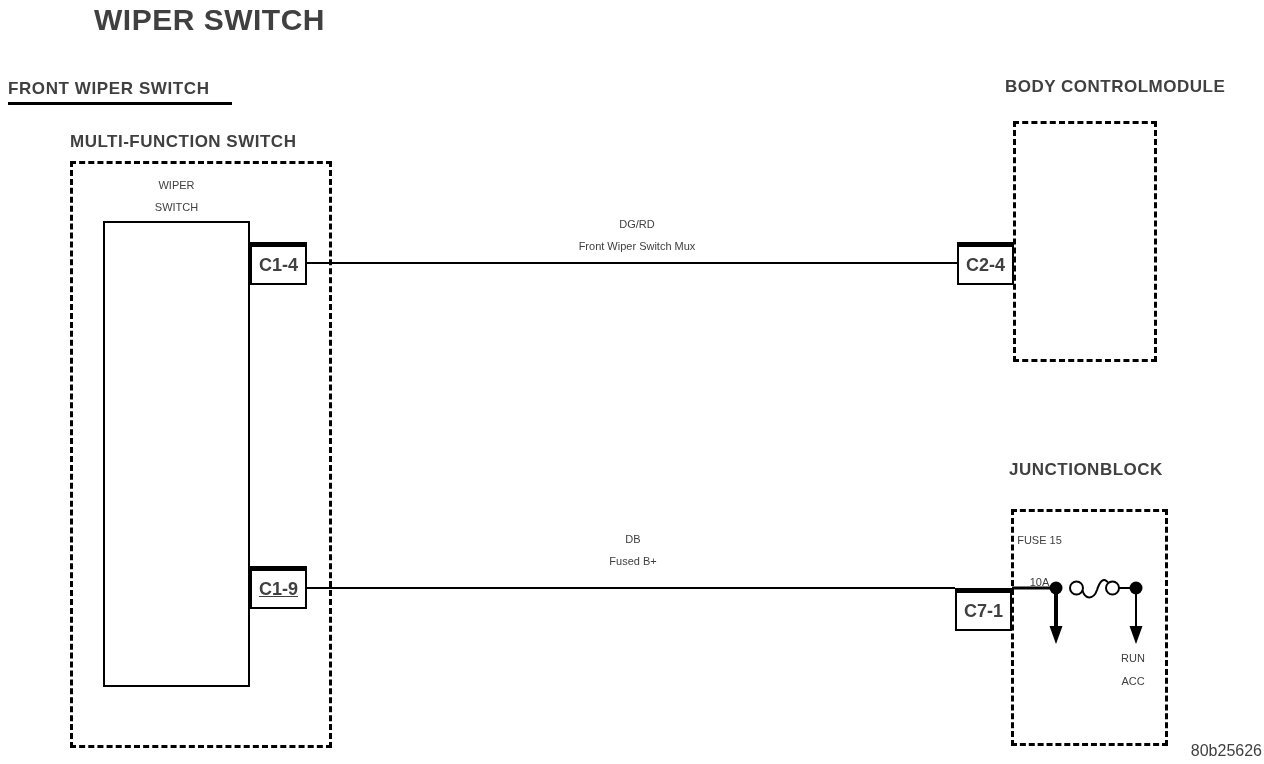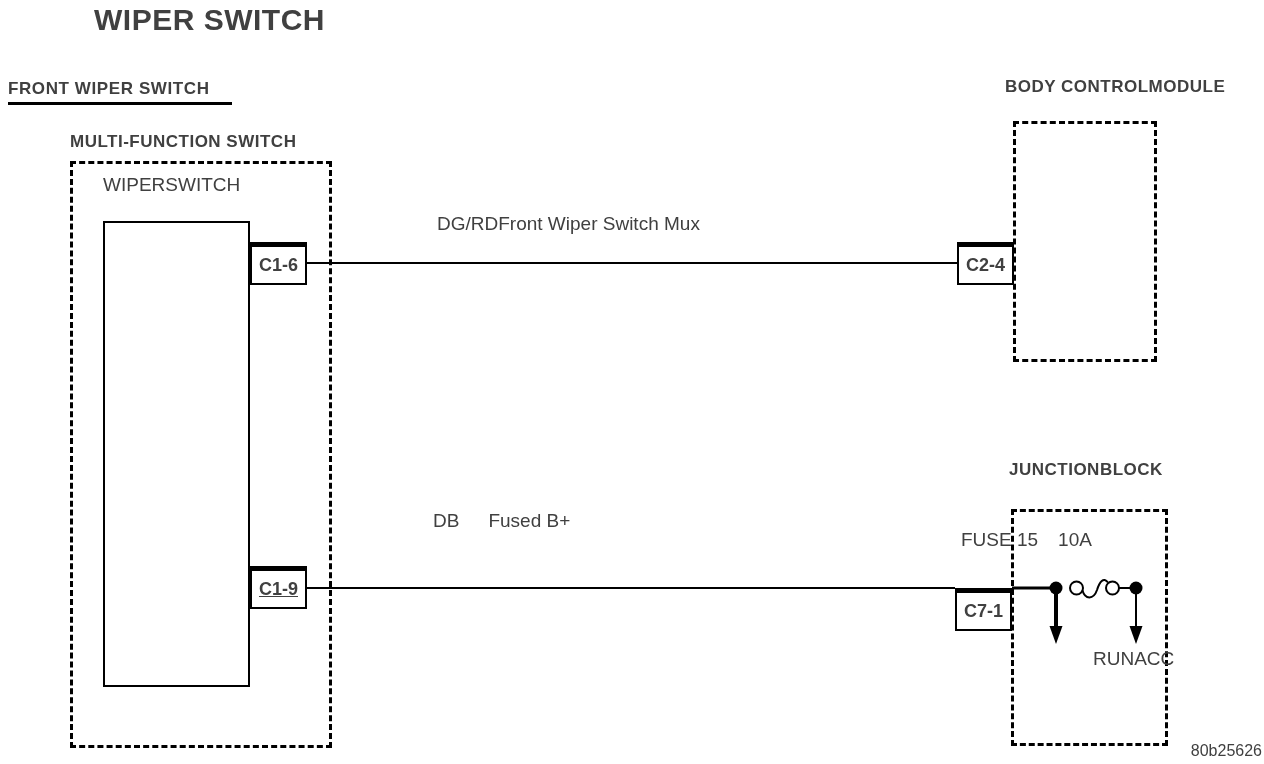--- a/index.html
+++ b/index.html
@@ -27,23 +27,23 @@
     border-bottom: 3px solid #000;
     white-space: nowrap;
   }
   .comp-label {
     font-size: 17px; font-weight: 700; letter-spacing: 0.5px;
     text-align: center; line-height: 21px;
     display: flex; flex-direction: row; align-items: center;
   }
   .comp-label > span { white-space: nowrap; }
   .plain-label {
-    font-size: 19px; font-weight: 400;
+    font-size: 11px; font-weight: 400;
     text-align: center; line-height: 22px;
-    display: flex; flex-direction: row; align-items: center;
+    display: flex; flex-direction: column; align-items: center;
   }
   .plain-label > span { white-space: nowrap; }
 
   .mfs-label  { left: 70px;  top: 131px; width: 262px; }
   .bcm-label  { left: 1005px; top: 76px;  width: 160px; }
   .jb-label   { left: 1009px; top: 459px; width: 160px; }
 
   .dashed-box { border: 3px dashed #000; background: transparent; }
   .mfs-box { left: 70px;   top: 161px; width: 262px; height: 587px; }
   .bcm-box { left: 1013px; top: 121px; width: 144px; height: 241px; }
@@ -66,21 +66,21 @@
   .conn-c1-4 { left: 250px; top: 242px; }
   .conn-c1-9 { left: 250px; top: 566px; text-decoration: underline; }
   .conn-c2-4 { left: 957px; top: 242px; }
   .conn-c7-1 { left: 955px; top: 567px; margin-top: 21px; }
 
   .wire { height: 2px; background: #000; z-index: 1; }
   .wire-top    { left: 307px; top: 262px; width: 650px; }
   .wire-bottom { left: 307px; top: 587px; width: 648px; }
 
   .wire-label-top    { left: 437px; top: 213px; width: 400px; }
-  .wire-label-bottom { left: 433px; top: 510px; width: 400px; gap: 29px; }
+  .wire-label-bottom { left: 433px; top: 528px; width: 400px; }
 
   .fuse-label { left: 961px; top: 529px; width: 157px; gap: 20px; }
   .fuse-svg   { left: 1011px; top: 570px; width: 157px; height: 85px; z-index: 2; }
   .runacc-label { left: 1093px; top: 647px; width: 80px; line-height: 23px; }
 
   .figure-code {
     left: 1178px; top: 742px; width: 84px;
     font-size: 16px; text-align: right; white-space: nowrap;
   }
 </style>
@@ -97,21 +97,21 @@
     <span>MULTI-FUNCTION SWITCH</span>
   </div>
   <div class="abs dashed-box mfs-box"></div>
 
   <div class="abs plain-label ws-label">
     <span>WIPER</span>
     <span>SWITCH</span>
   </div>
   <div class="abs ws-box"></div>
 
-  <div class="abs conn conn-c1-4">C1-6</div>
+  <div class="abs conn conn-c1-4">C1-4</div>
   <div class="abs conn conn-c1-9">C1-9</div>
   <div class="abs conn conn-c2-4">C2-4</div>
   <div class="abs conn conn-c7-1">C7-1</div>
 
   <div class="abs wire wire-top"></div>
   <div class="abs wire wire-bottom"></div>
 
   <div class="abs plain-label wire-label-top">
     <span>DG/RD</span>
     <span>Front Wiper Switch Mux</span>

